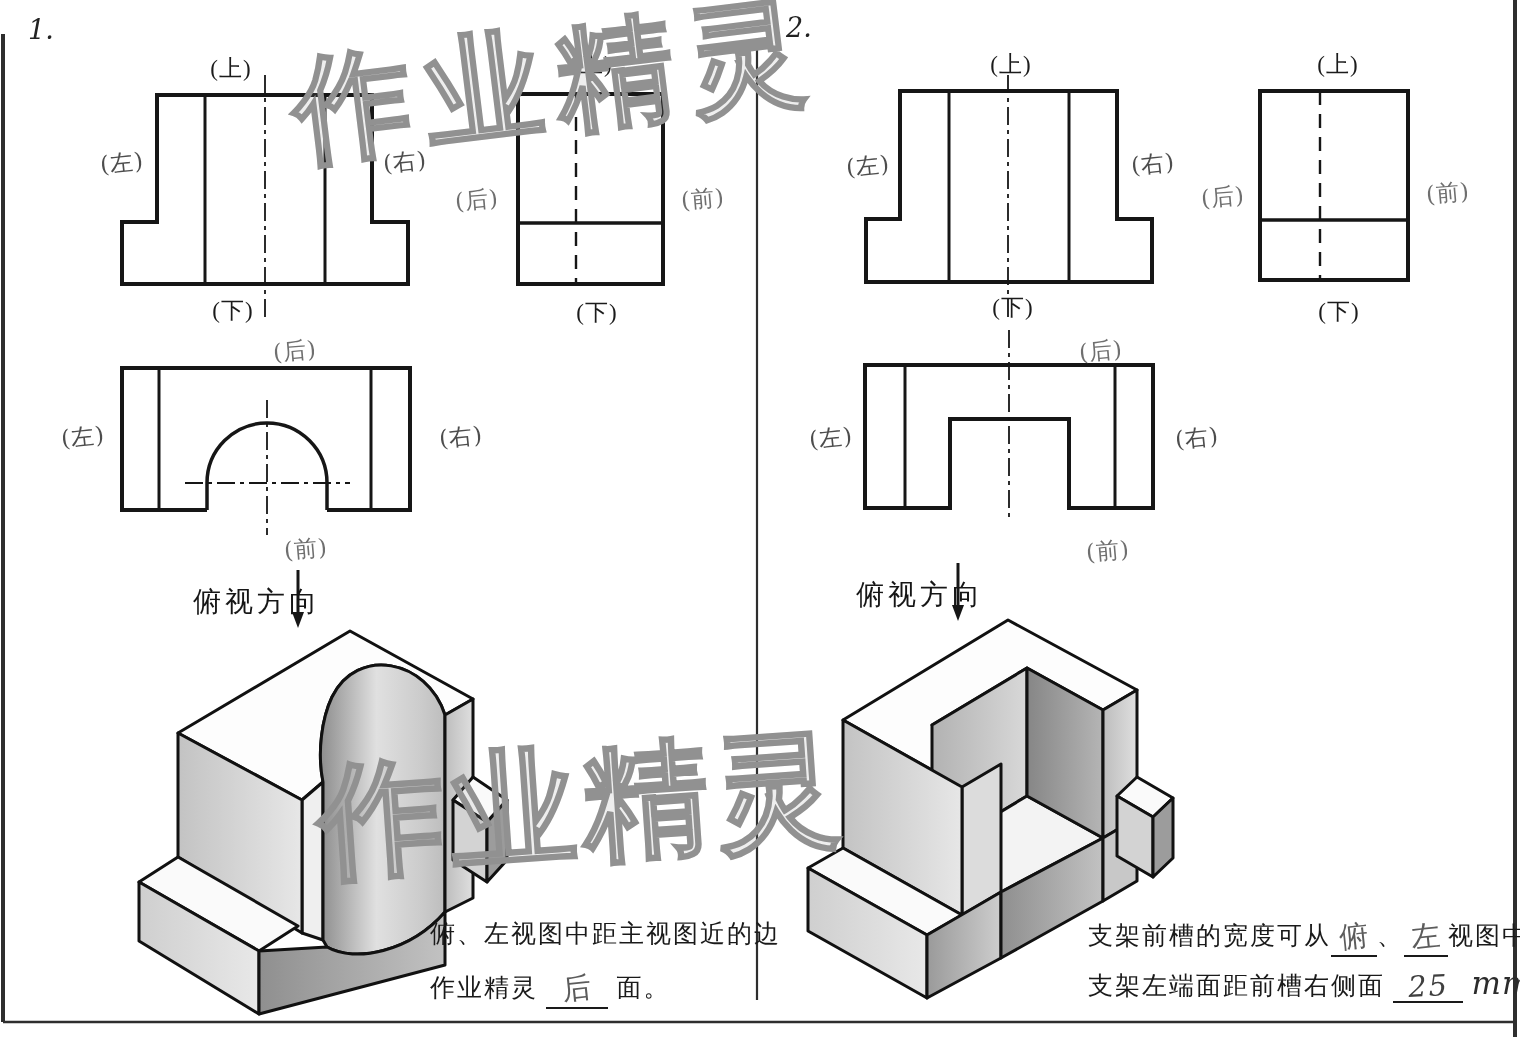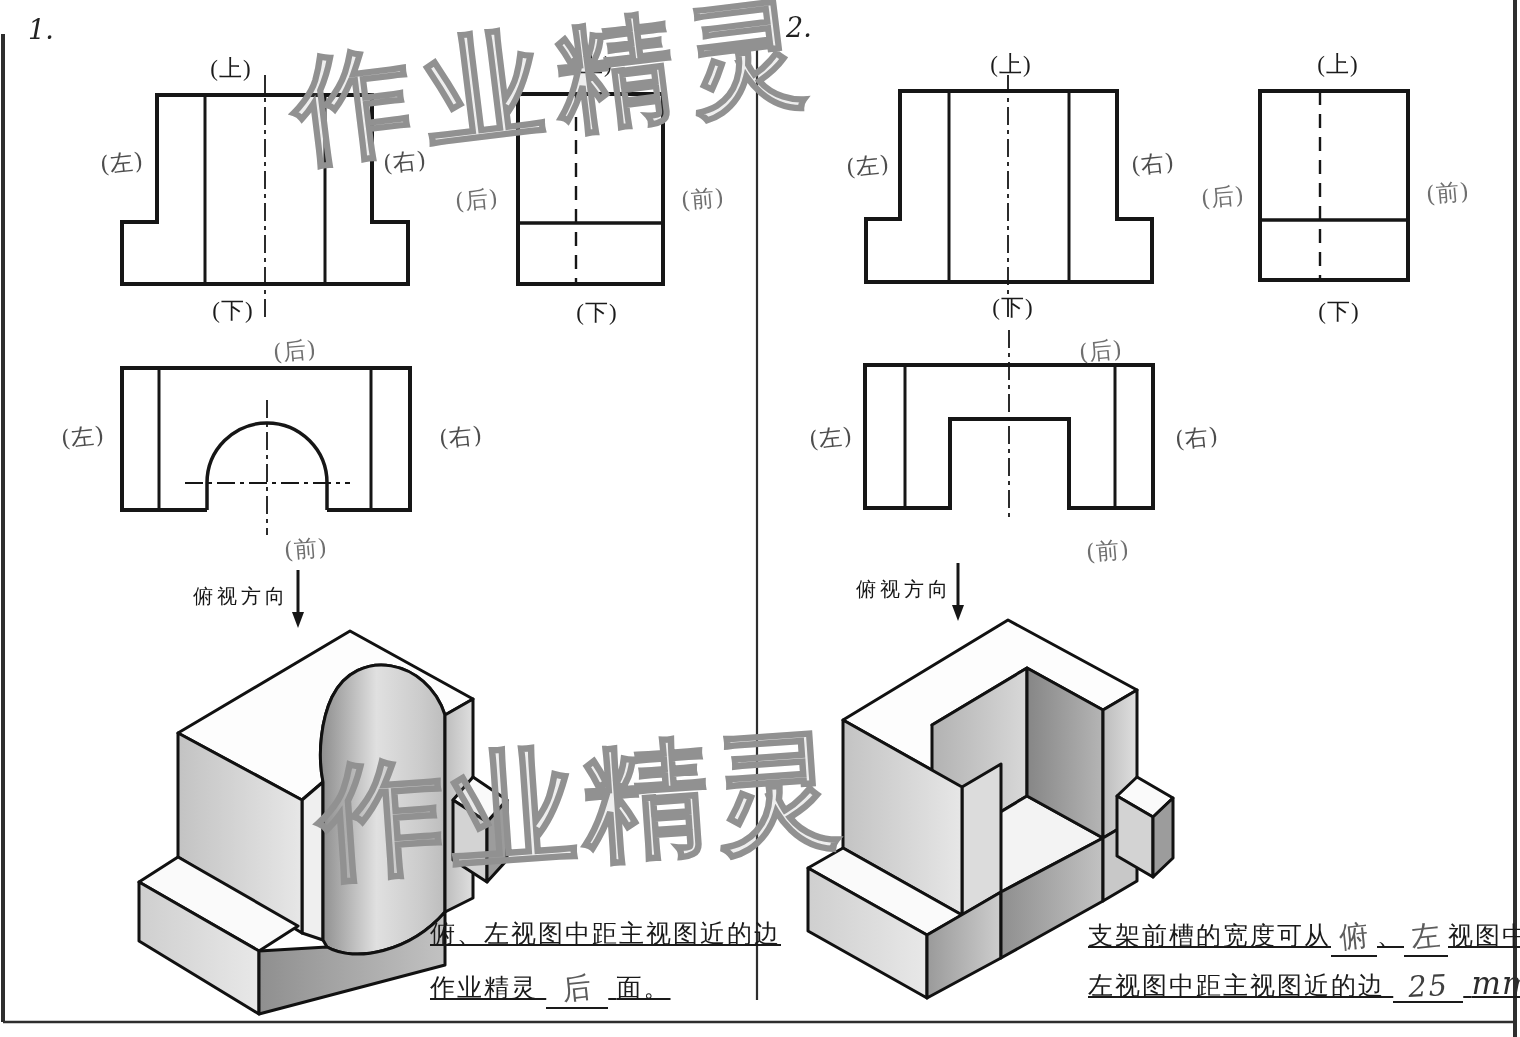--- a/index.html
+++ b/index.html
@@ -3,23 +3,23 @@
 <meta charset="utf-8">
 <style>
   html,body{margin:0;padding:0;background:#ffffff;}
   #page{position:relative;width:1520px;height:1037px;background:#ffffff;overflow:hidden;
         font-family:"Liberation Serif","DejaVu Serif",serif;}
   svg{position:absolute;left:0;top:0;}
   .lbl{position:absolute;transform:translate(-50%,-50%);font-size:23px;color:#1b1b1b;
        white-space:nowrap;letter-spacing:1px;}
   .pencil{color:#6f6f6f;font-family:"DejaVu Serif",serif;transform:translate(-50%,-50%) rotate(-5deg);}
   .pencil2{color:#4d4d4d;font-family:"DejaVu Serif",serif;transform:translate(-50%,-50%) rotate(-6deg);}
-  .viewdir{position:absolute;font-size:20px;color:#161616;letter-spacing:4px;white-space:nowrap;}
+  .viewdir{position:absolute;font-size:28px;color:#161616;letter-spacing:4px;white-space:nowrap;}
   .probnum{position:absolute;font-size:27px;font-style:italic;color:#222;font-family:"DejaVu Serif",serif;}
-  .caption{position:absolute;font-size:25px;color:#1a1a1a;letter-spacing:2px;white-space:nowrap;text-decoration:underline;}
+  .caption{position:absolute;font-size:25px;color:#1a1a1a;letter-spacing:2px;white-space:nowrap;}
   .blank{display:inline-block;border-bottom:2.5px solid #1a1a1a;text-align:center;vertical-align:baseline;}
   .answer{font-family:"DejaVu Serif",serif;color:#5c5c5c;font-size:29px;display:inline-block;
           transform:rotate(-6deg) translateY(2px);}
   .answer-num{font-family:"DejaVu Serif",serif;font-style:italic;color:#3f3f3f;font-size:29px;display:inline-block;
           transform:rotate(-3deg) translateY(2px);}
   .unit{font-style:italic;font-size:31px;letter-spacing:1px;color:#2c2c2c;font-family:"DejaVu Serif",serif;}
   .watermark{position:absolute;font-weight:bold;white-space:nowrap;color:rgba(150,150,150,0.16);
              -webkit-text-stroke:2.5px #919191;font-family:"DejaVu Sans",sans-serif;pointer-events:none;}
   #wm1{left:292px;top:2px;font-size:118px;letter-spacing:14px;transform:rotate(-7deg);}
   #wm2{left:318px;top:722px;font-size:126px;letter-spacing:6px;transform:rotate(-4deg);}
@@ -202,21 +202,21 @@
   <span class="lbl pencil2" style="left:831px;top:438px;">(左)</span>
   <span class="lbl pencil2" style="left:1197px;top:438px;">(右)</span>
   <span class="lbl pencil" style="left:1108px;top:551px;">(前)</span>
 
   <div class="viewdir" style="left:856px;top:576px;">俯视方向</div>
 
   <div class="caption" style="left:1088px;top:915px;">
     <span>支架前槽的宽度可从</span><span class="blank" style="width:46px;"><span class="answer">俯</span></span><span>、</span><span class="blank" style="width:44px;"><span class="answer">左</span></span><span>视图中量出；</span>
   </div>
   <div class="caption" style="left:1088px;top:965px;">
-    <span>左视图中距主视图近的边</span>
+    <span>支架左端面距前槽右侧面</span>
     <span class="blank" style="width:70px;"><span class="answer-num">25</span></span>
     <span class="unit">mm</span>
   </div>
 
   <div id="wm1" class="watermark">作业精灵</div>
   <div id="wm2" class="watermark">作业精灵</div>
 
 </div>
 
 </body></html>

